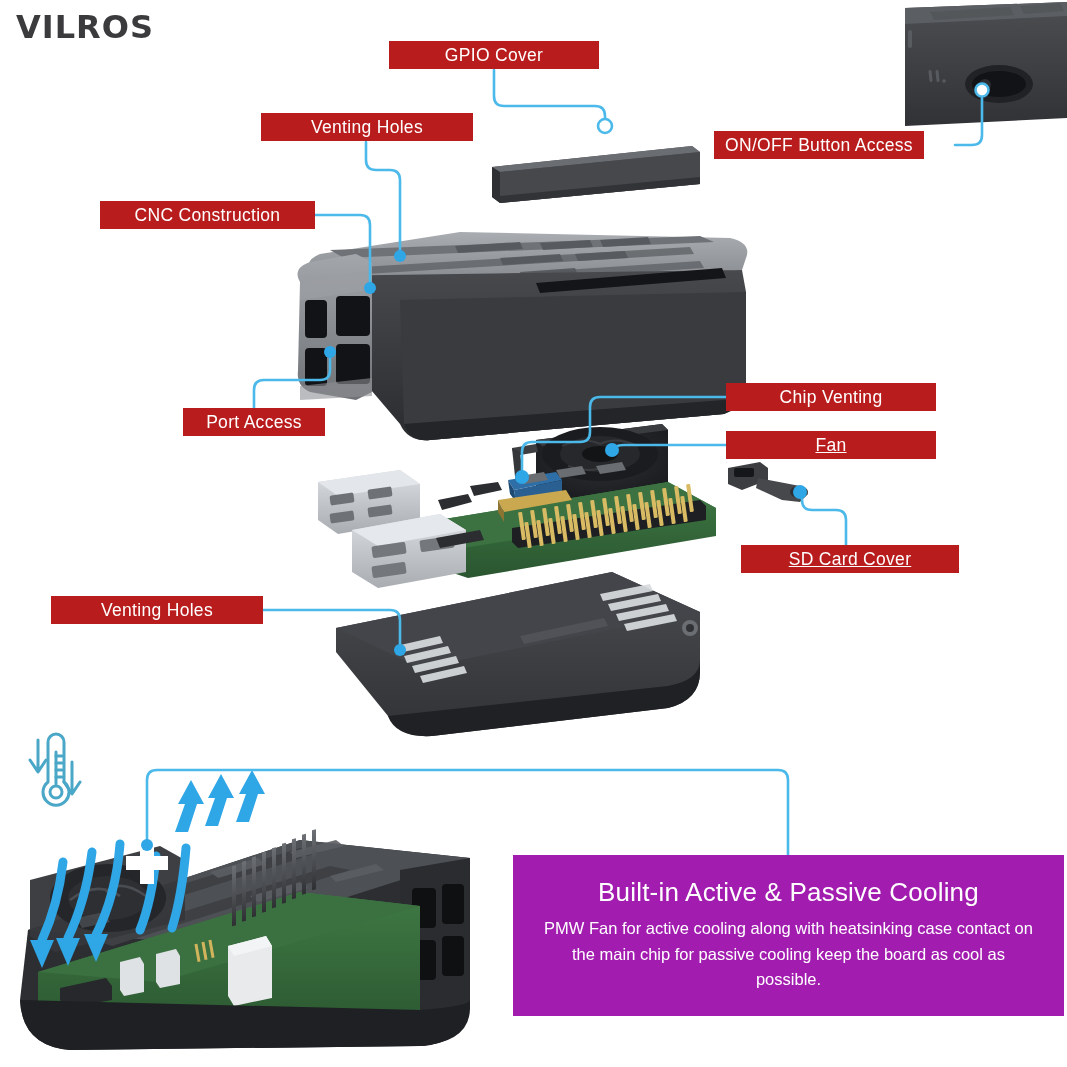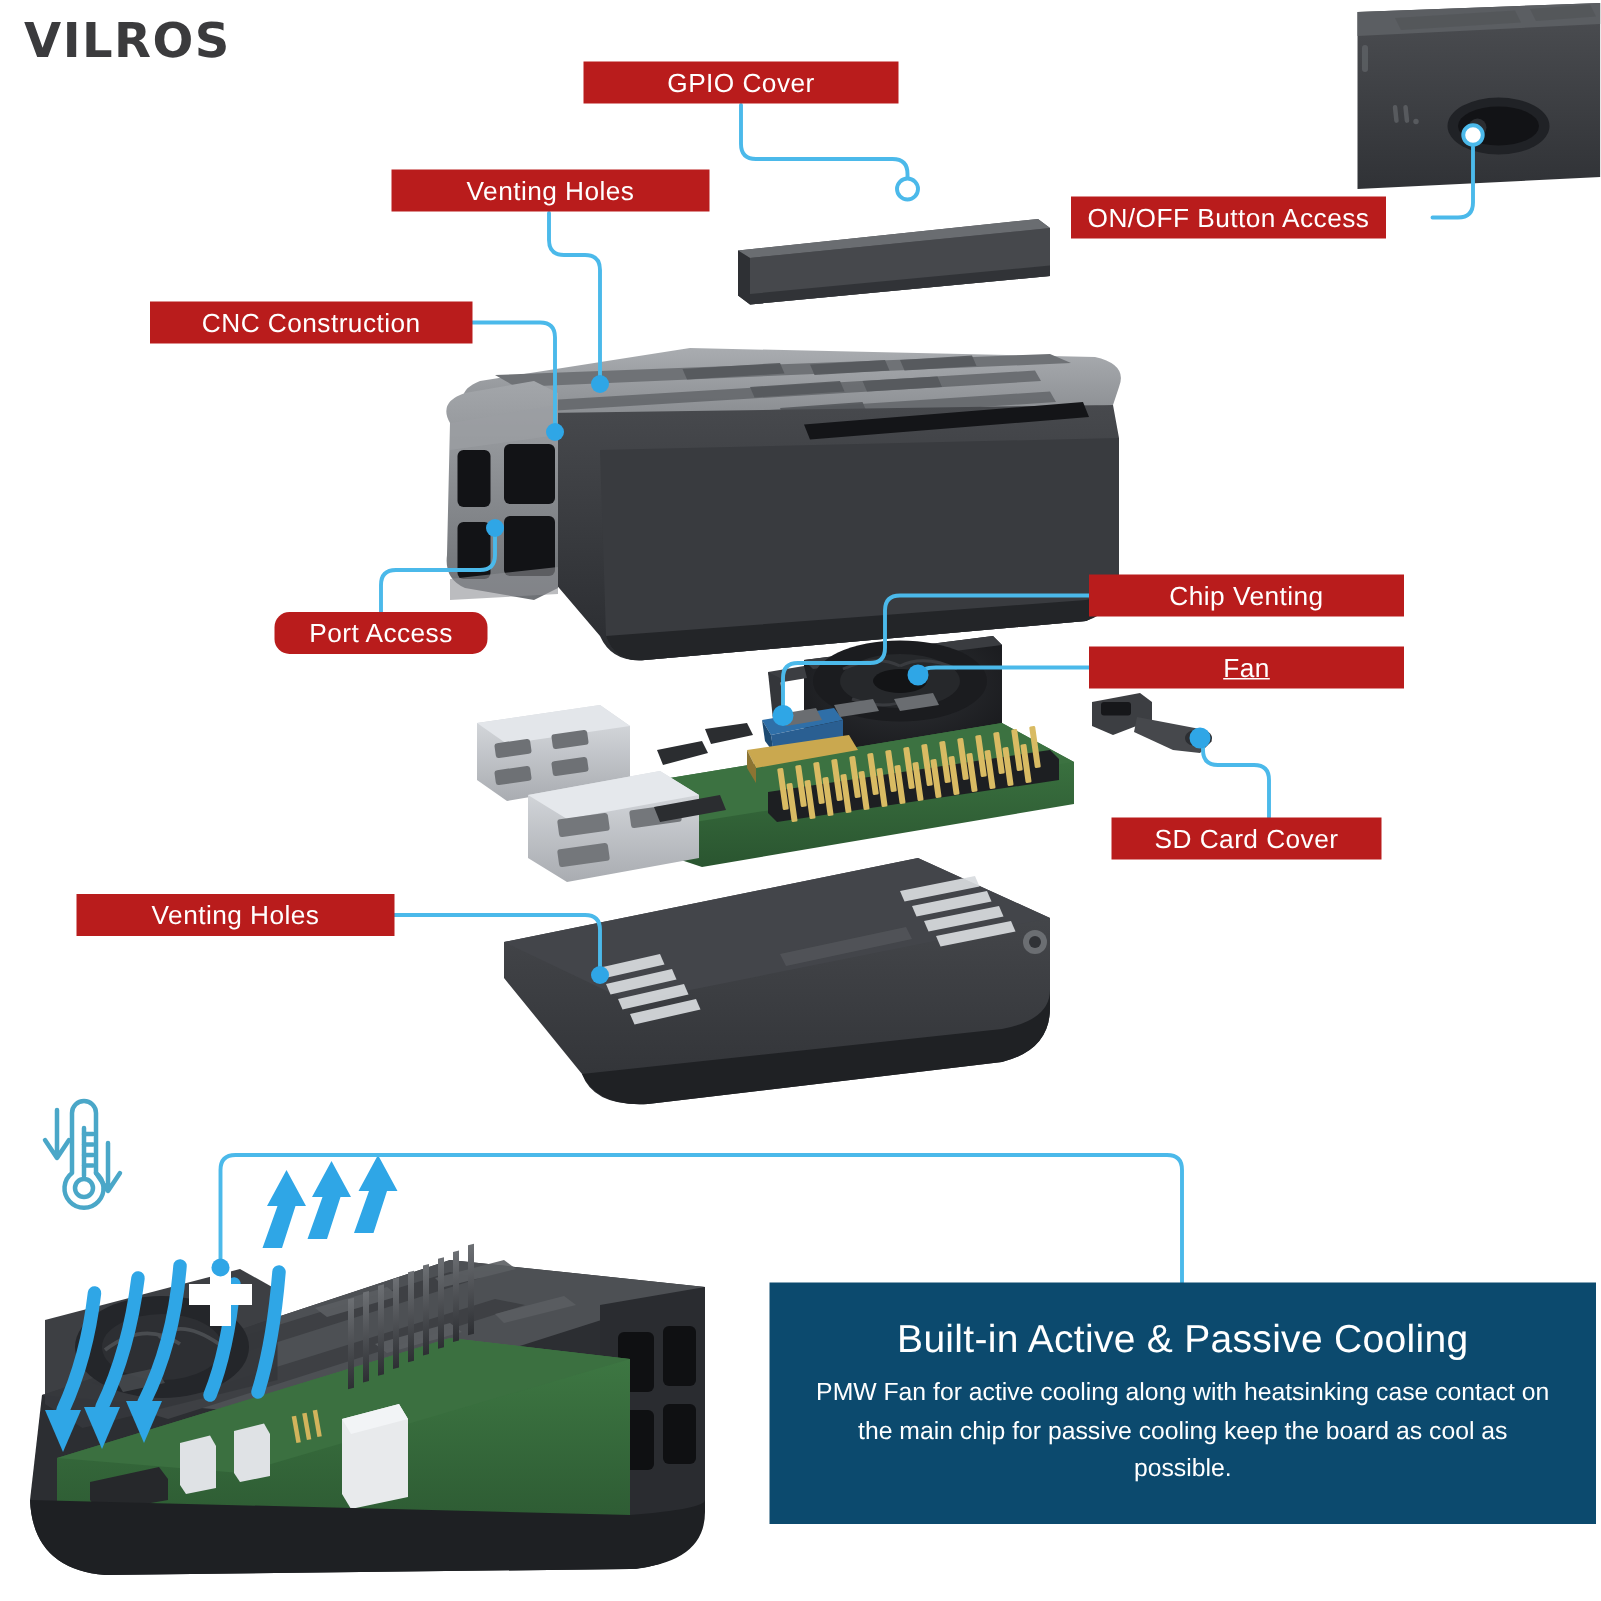--- a/index.html
+++ b/index.html
@@ -30,21 +30,21 @@
     display:flex;align-items:center;justify-content:center;
     height:28px;
     box-sizing:border-box;
     white-space:nowrap;
     font-family:"Liberation Sans", sans-serif;
   }
 
   
   .infopanel{
     position:absolute;left:513px;top:855px;width:551px;height:161px;
-    background:#0c4a6e;color:#ffffff;box-sizing:border-box;
+    background:#a21caf;color:#ffffff;box-sizing:border-box;
     padding:22px 28px 18px 28px;text-align:center;
   }
   .infopanel h2{
     margin:0 0 8px 0;font-weight:400;font-size:26px;letter-spacing:.2px;
   }
   .infopanel p{
     margin:0;font-size:16.5px;line-height:1.55;font-weight:400;
   }
 
   
@@ -423,33 +423,33 @@
 
   <div class="tag" style="left:389px;top:41px;width:210px;">
     <span>GPIO Cover</span>
   </div>
   <div class="tag" style="left:261px;top:113px;width:212px;">
     <span>Venting Holes</span>
   </div>
   <div class="tag" style="left:100px;top:201px;width:215px;align-items:center;">
     <span>CNC Construction</span>
   </div>
-  <div class="tag" style="left:183px;top:408px;width:142px;border-radius:10px;">
+  <div class="tag" style="left:183px;top:408px;width:142px;">
     <span>Port Access</span>
   </div>
   <div class="tag" style="left:714px;top:131px;width:210px;">
     <span>ON/OFF Button Access</span>
   </div>
   <div class="tag" style="left:726px;top:383px;width:210px;">
     <span>Chip Venting</span>
   </div>
   <div class="tag" style="left:726px;top:431px;width:210px;text-decoration:underline;">
     <span>Fan</span>
   </div>
-  <div class="tag" style="left:741px;top:545px;width:180px;">
+  <div class="tag" style="left:741px;top:545px;width:218px;text-decoration:underline;">
     <span>SD Card Cover</span>
   </div>
   <div class="tag" style="left:51px;top:596px;width:212px;">
     <span>Venting Holes</span>
   </div>
 
   <div class="infopanel">
     <h2>Built-in Active &amp; Passive Cooling</h2>
     <p>PMW Fan for active cooling along with heatsinking case contact on the main chip for passive cooling keep the board as cool as possible.</p>
   </div>

